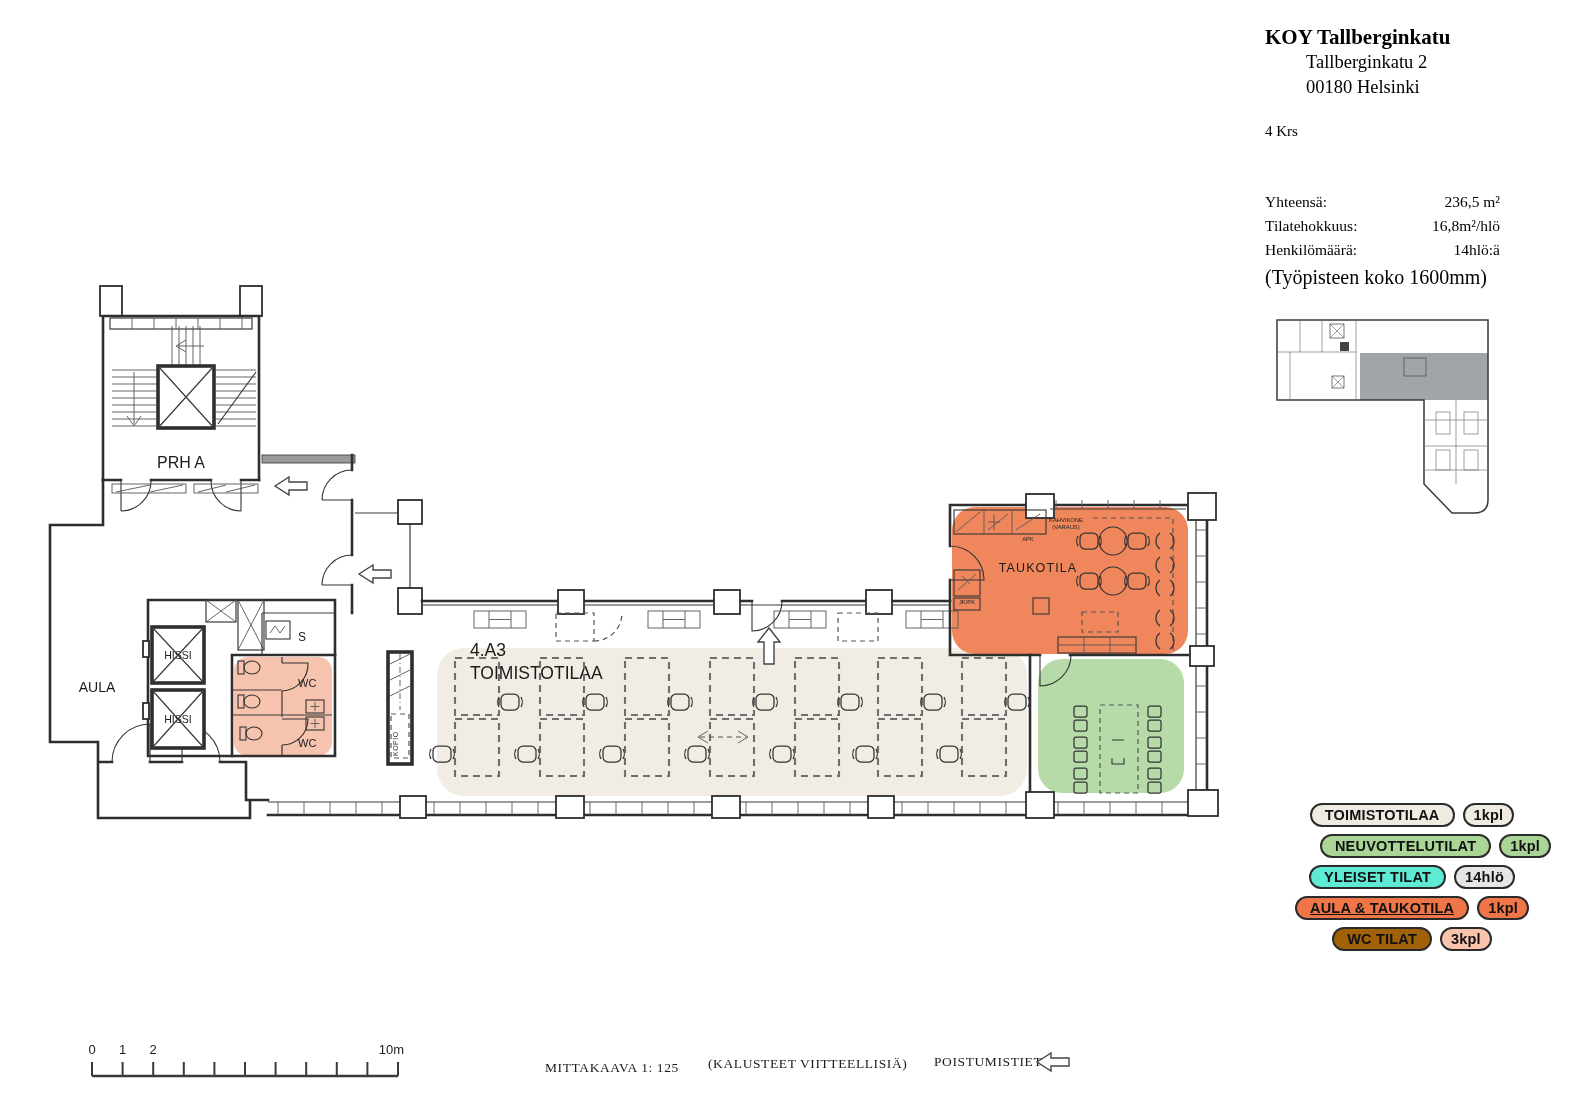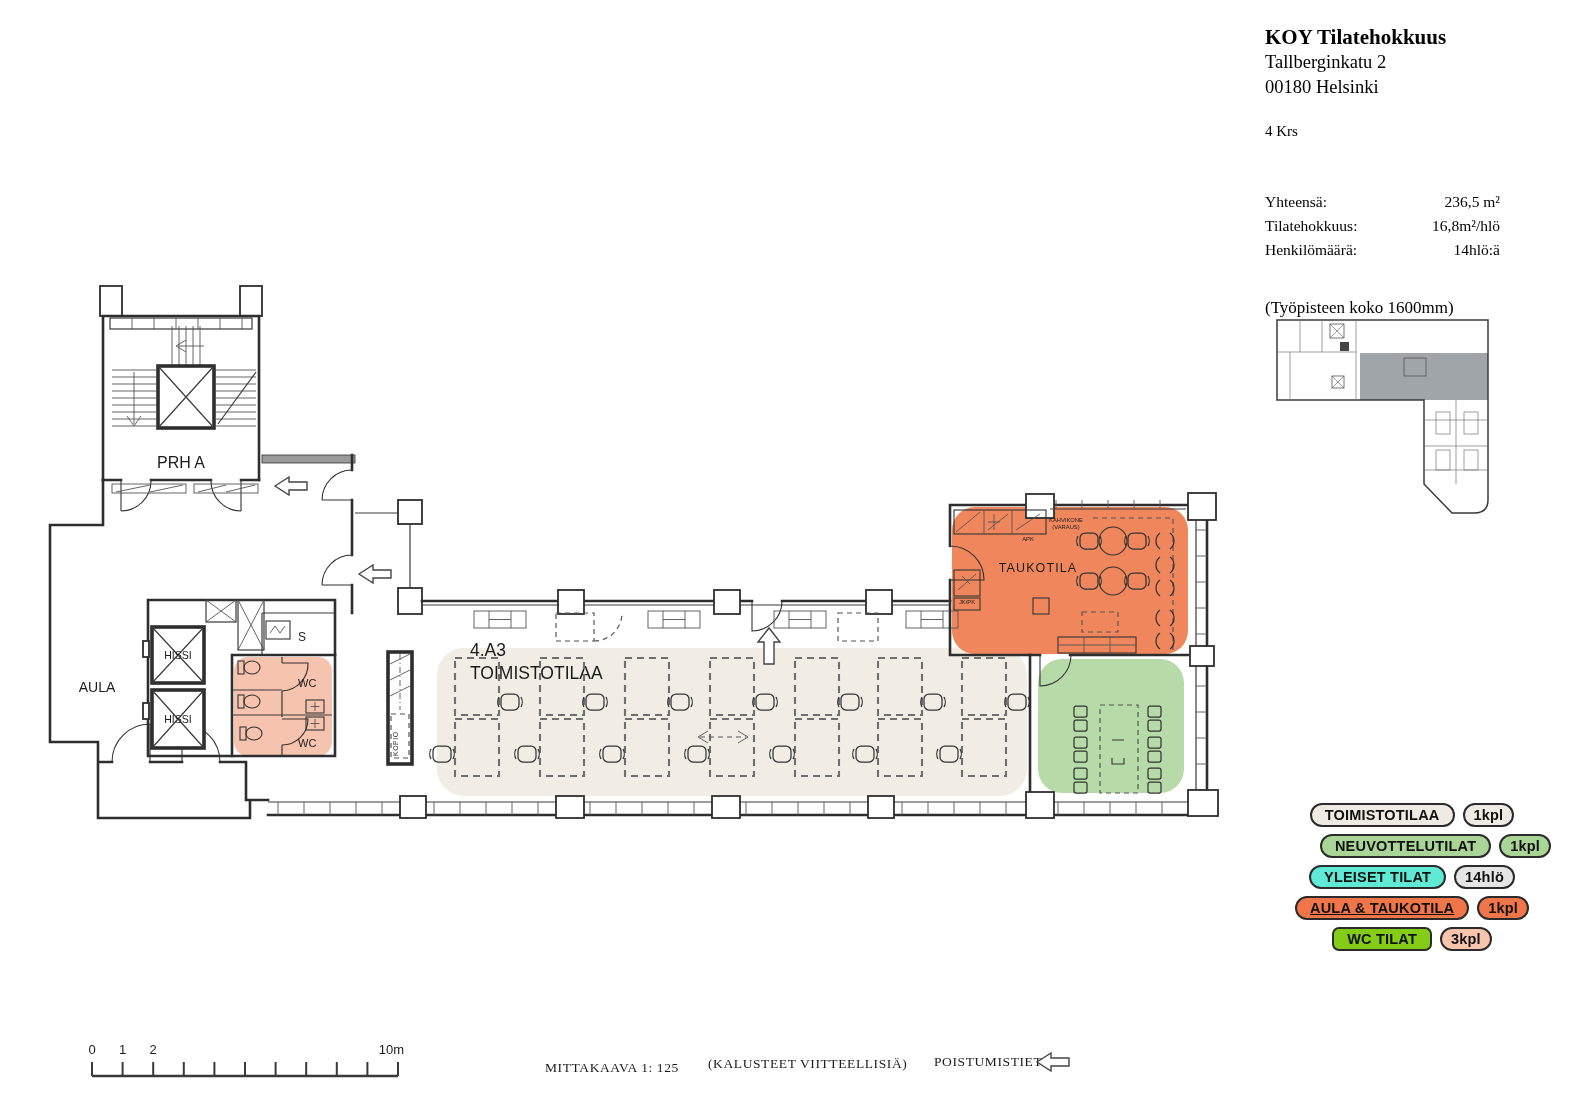--- a/index.html
+++ b/index.html
@@ -32,25 +32,25 @@
   .t-tauko{font-size:12.5px;letter-spacing:1.1px;}
   .t-tiny{font-size:5.8px;fill:#222;}
   .t-kopio{font-size:7px;fill:#333;letter-spacing:.5px;}
   .t-scale{font-size:13px;}
   .t-foot{font-family:"Liberation Serif",serif;font-size:13.5px;letter-spacing:.6px;}
 
   
   .info{position:absolute;left:1265px;top:24px;width:250px;
         font-family:"Liberation Serif",serif;color:#000;}
   .info h1{margin:0;font-size:21px;font-weight:bold;line-height:1.25;}
-  .info .addr{font-size:18.5px;line-height:1.32;}
+  .info .addr{font-size:18.5px;line-height:1.32;margin-left:41px;}
   .info .floor{font-size:15px;margin-top:24px;}
   .info .stats{margin-top:50px;font-size:15.5px;line-height:1.55;}
   .srow{display:flex;justify-content:space-between;width:235px;}
-  .note{font-size:17px;margin-top:33px;}
+  .note{font-size:20px;}
 
   
   .legend{position:absolute;left:1292px;top:803px;width:240px;
           display:flex;flex-direction:column;align-items:center;gap:7px;}
   .lrow{display:flex;gap:8px;align-items:center;justify-content:center;}
   .pill{border:2px solid #2b2b2b;border-radius:13px;padding:2px 13px;
         font-size:14.5px;font-weight:bold;color:#111;letter-spacing:.2px;
         white-space:nowrap;background:#fff;}
   .pill.count{padding:2px 9px;}
 </style>
@@ -324,21 +324,21 @@
     <text class="t-scale" x="153.2" y="1054" text-anchor="middle">2</text>
     <text class="t-scale" x="404" y="1054" text-anchor="end">10m</text>
   </g>
   <text class="t-foot" x="545" y="1072">MITTAKAAVA 1: 125</text>
   <text class="t-foot" x="708" y="1068">(KALUSTEET VIITTEELLISIÄ)</text>
   <text class="t-foot" x="934" y="1066">POISTUMISTIET</text>
   <path class="arrow" d="M1037,1062 L1051,1053 L1051,1058 L1069,1058 L1069,1066 L1051,1066 L1051,1071 Z"></path>
 </svg>
 
 <div class="info">
-  <h1>KOY Tilatehokkuus</h1>
+  <h1>KOY Tallberginkatu</h1>
   <div class="addr">Tallberginkatu 2</div>
   <div class="addr">00180 Helsinki</div>
   <div class="floor">4 Krs</div>
   <div class="stats">
     <div class="srow">
       <span>Yhteensä:</span>
       <span>236,5 m²</span>
     </div>
     <div class="srow">
       <span>Tilatehokkuus:</span>
@@ -363,18 +363,18 @@
   </div>
   <div class="lrow">
     <span class="pill" style="background-color: #5eead4;">YLEISET TILAT</span>
     <span class="pill count" style="background-color: #e5e5e5;">14hlö</span>
   </div>
   <div class="lrow">
     <span class="pill" style="background-color: rgb(240, 118, 74); text-decoration: underline;">AULA &amp; TAUKOTILA</span>
     <span class="pill count" style="background-color: rgb(240, 118, 74);">1kpl</span>
   </div>
   <div class="lrow">
-    <span class="pill" style="background-color: #84cc16; border-radius: 7px;">WC TILAT</span>
+    <span class="pill" style="background-color: #a16207;">WC TILAT</span>
     <span class="pill count" style="background-color: rgb(248, 196, 172);">3kpl</span>
   </div>
 </div>
 
 </div>
 
 </body></html>

